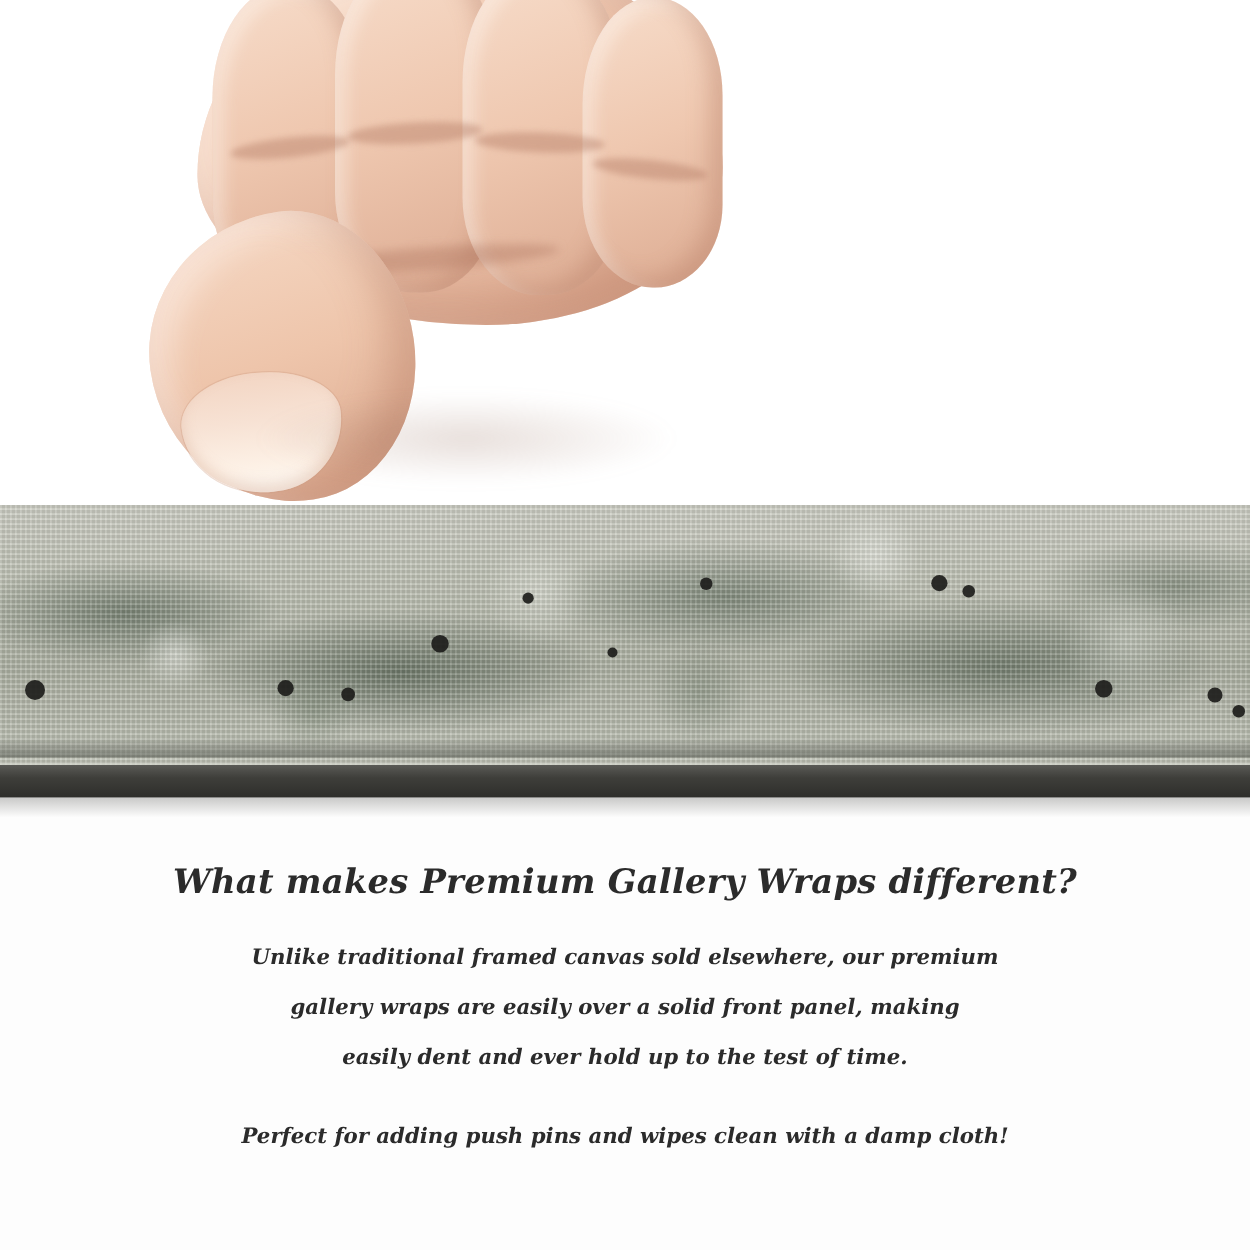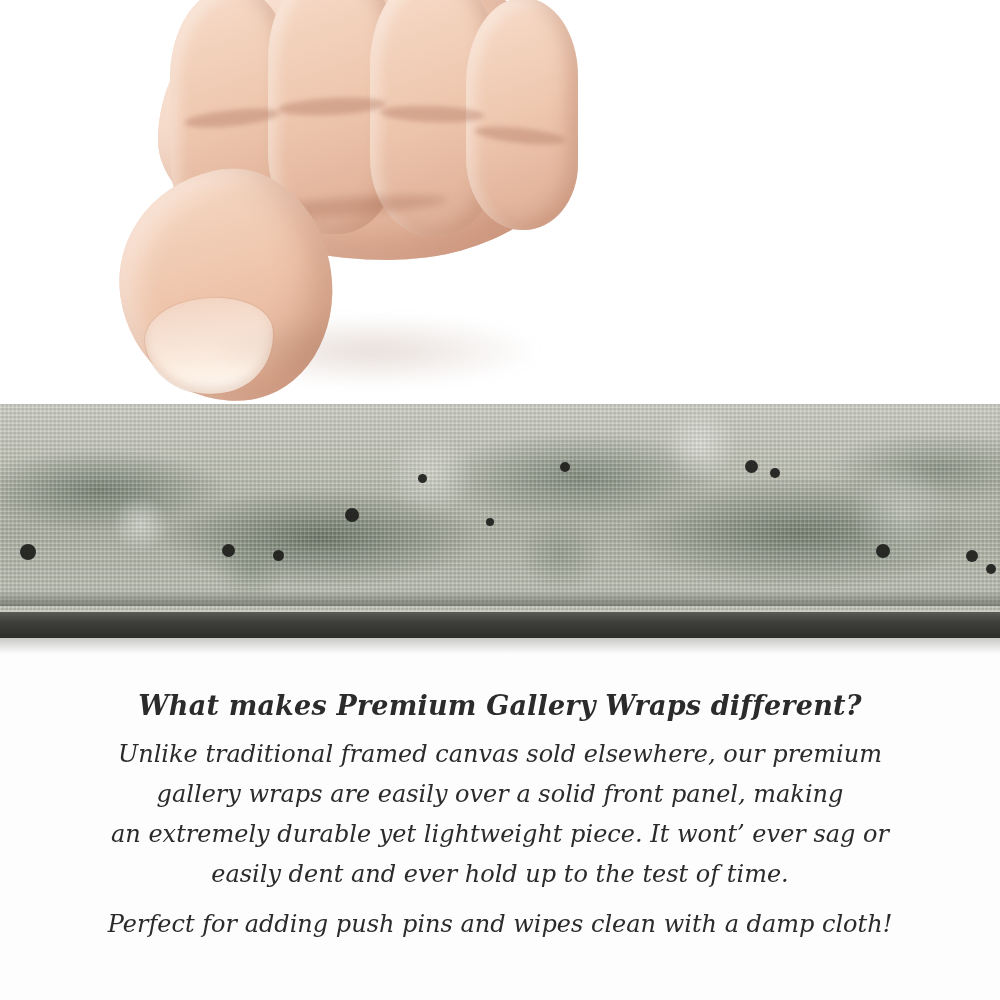--- a/index.html
+++ b/index.html
@@ -189,29 +189,29 @@
     width: 1000px;
     text-align: center;
     font-family: "DejaVu Serif", serif;
     font-style: italic;
     color: #2b2b2b;
   }
   .caption .headline {
     font-size: 27px;
     font-weight: 700;
     letter-spacing: 0.2px;
-    margin-bottom: 13px;
+    margin-bottom: 25px;
   }
   .caption .body-line {
-    font-size: 24px;
+    font-size: 17px;
     line-height: 40px;
-    font-weight: 400;
+    font-weight: 700;
   }
   .caption .body-line.last {
-    margin-top: 10px;
+    margin-top: 23px;
   }
 </style>
 </head>
 <body>
 
 <div class="scene">
 
   <div class="photo-area">
     <div class="hand">
       <div class="knuckle-mass"></div>
@@ -251,18 +251,17 @@
   </div>
 
   <div class="band-edge-hl"></div>
   <div class="band-edge"></div>
   <div class="band-drop"></div>
 
   <div class="caption">
     <div class="headline">What makes Premium Gallery Wraps different?</div>
     <div class="body-line">Unlike traditional framed canvas sold elsewhere, our premium</div>
     <div class="body-line">gallery wraps are easily over a solid front panel, making</div>
-    <div class="body-line">an extremely durable yet lightweight piece. It wont’ ever sag or</div>
     <div class="body-line">easily dent and ever hold up to the test of time.</div>
     <div class="body-line last">Perfect for adding push pins and wipes clean with a damp cloth!</div>
   </div>
 
 </div>
 
 </body></html>

